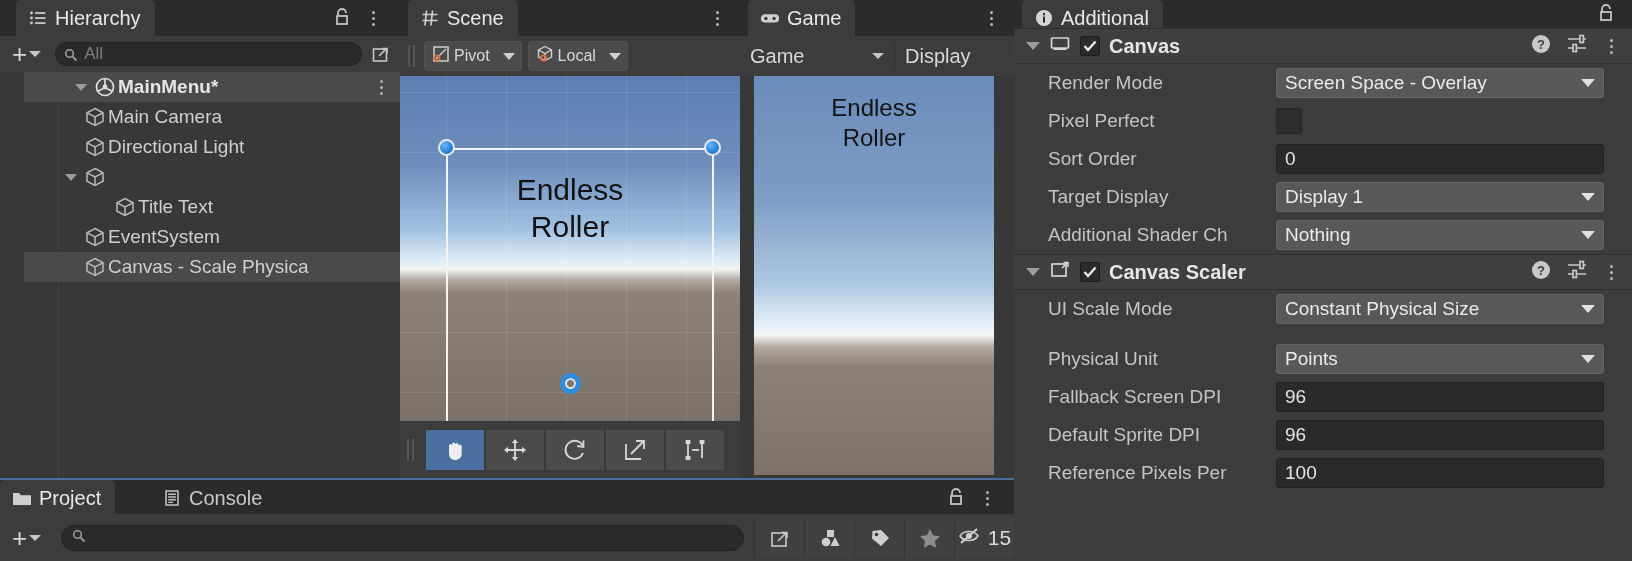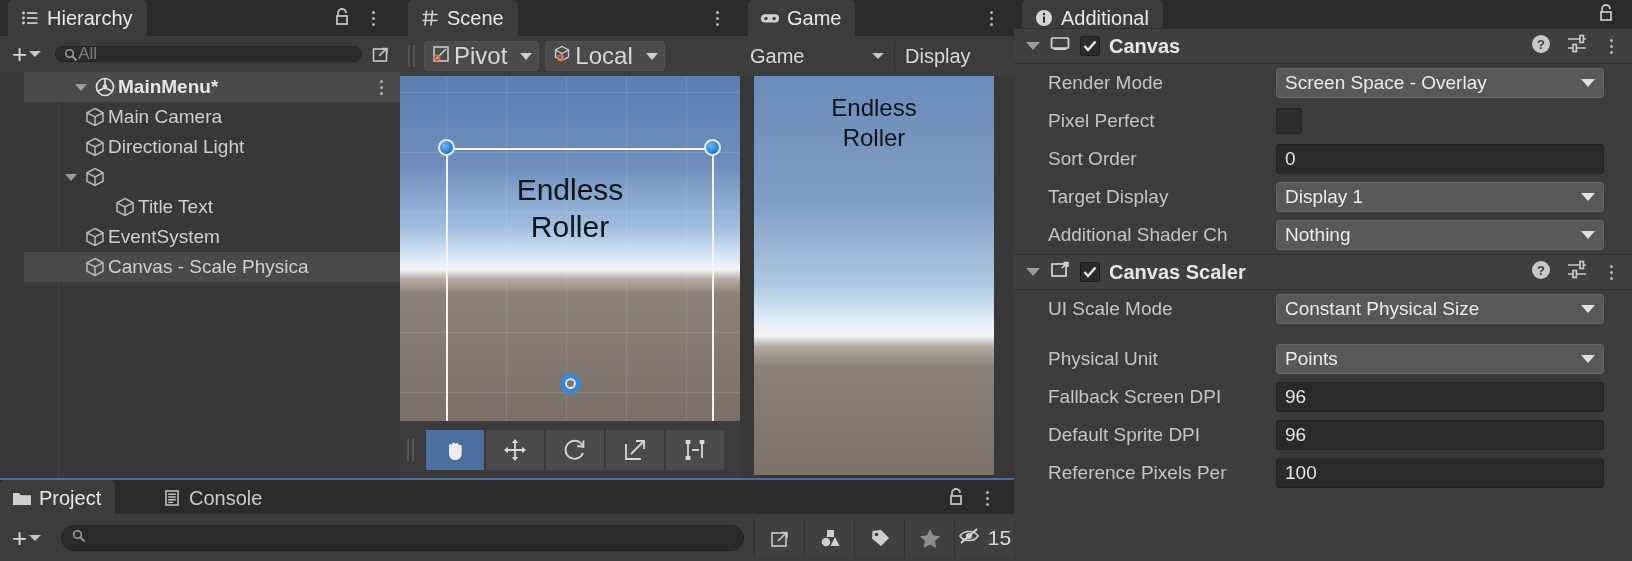--- a/index.html
+++ b/index.html
@@ -42,22 +42,22 @@
     position: absolute; left: 0; top: 36px; width: 400px; height: 36px;
     background: #3c3c3c; display: flex; align-items: center; padding: 0 6px;
   }
   .plusbtn { display: flex; align-items: center; gap: 2px; padding: 0 6px; height: 26px; }
   .plus-glyph { font-size: 26px; line-height: 20px; color: #d6d6d6; font-weight: 300; }
   .caret-sm {
     width: 0; height: 0; border-left: 6px solid transparent; border-right: 6px solid transparent;
     border-top: 6px solid #c6c6c6;
   }
   .searchfield {
-    flex: 1; height: 16px; background: #2a2a2a; border-radius: 12px;
-    display: flex; align-items: center; padding: 0 8px; 
+    flex: 1; height: 24px; background: #2a2a2a; border-radius: 12px;
+    display: flex; align-items: center; padding: 0 8px; gap: 6px;
     margin-left: 8px; border: 1px solid #222;
   }
   .searchfield .sico { width: 14px; height: 14px; }
   .searchfield span { font-size: 17px; color: #7d7d7d; }
   .tb-icon-btn { width: 26px; height: 26px; display:flex; align-items:center; justify-content:center; }
 
   #hier-list { position: absolute; left:0; top: 72px; width: 400px; height: 406px; overflow: hidden; padding-left: 24px; }
   .hrow {
     position: relative; height: 30px; display: flex; align-items: center;
     font-size: 19px; color: #cfcfcf; white-space: nowrap;
@@ -80,21 +80,21 @@
   
   #scene { left: 400px; top: 0; width: 340px; height: 478px; background: #14532d; }
   #scene-toolbar {
     position: absolute; left: 0; top: 36px; width: 340px; height: 40px;
     background: #3c3c3c; display: flex; align-items: center; padding-left: 8px; gap: 6px;
   }
   .grip { width: 10px; height: 22px; display: flex; gap: 3px; }
   .grip i { width: 2px; height: 22px; background: #555; display:block; }
   .tbdrop {
     height: 30px; background: #4b4b4b; border-radius: 4px; display: flex; align-items: center;
-    gap: 3px; padding: 0 6px; font-size: 24px; color: #d8d8d8; border: 1px solid #525252;
+    gap: 3px; padding: 0 6px; font-size: 16px; color: #d8d8d8; border: 1px solid #525252;
   }
   .tbdrop .dcaret {
     width:0;height:0;border-left:6px solid transparent;border-right:6px solid transparent;
     border-top:7px solid #cfcfcf; margin-left: 10px;
   }
   #scene-view {
     position: absolute; left: 0; top: 76px; width: 340px; height: 345px; overflow: hidden;
     background: linear-gradient(to bottom, #5c7eb0 0%, #6e8fbd 26%, #9fc0e0 44%, #dceaf6 53%,
                                 #f2f4f2 56%, #b4aba3 59%, #8d8279 63%, #7b7068 100%);
   }
@@ -210,21 +210,21 @@
   }
   .count-badge { font-size: 21px; color: #dcdcdc; padding-left: 4px; }
 </style>
 </head>
 <body>
 
 <div id="root">
 
   <div class="panel" id="hierarchy">
     <div class="tabstrip" id="hier-tabstrip">
-      <div class="tab active" style="left:8px;">
+      <div class="tab active" style="left:16px;">
         <span class="ico">
           <svg width="18" height="18" viewBox="0 0 18 18">
             <circle cx="2.5" cy="4" r="1.4" fill="#cfcfcf"></circle>
             <circle cx="2.5" cy="9" r="1.4" fill="#cfcfcf"></circle>
             <circle cx="2.5" cy="14" r="1.4" fill="#cfcfcf"></circle>
             <rect x="6" y="3.2" width="10.5" height="1.7" fill="#cfcfcf"></rect>
             <rect x="6" y="8.2" width="10.5" height="1.7" fill="#cfcfcf"></rect>
             <rect x="6" y="13.2" width="10.5" height="1.7" fill="#cfcfcf"></rect>
           </svg>
         </span>

